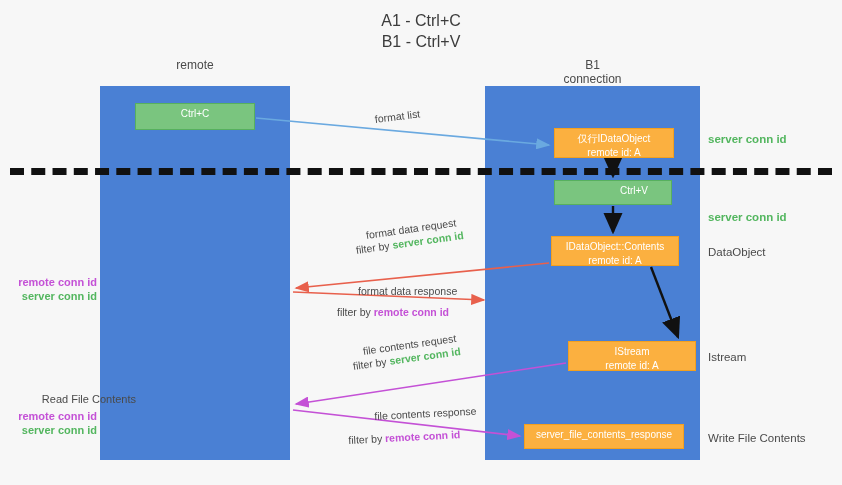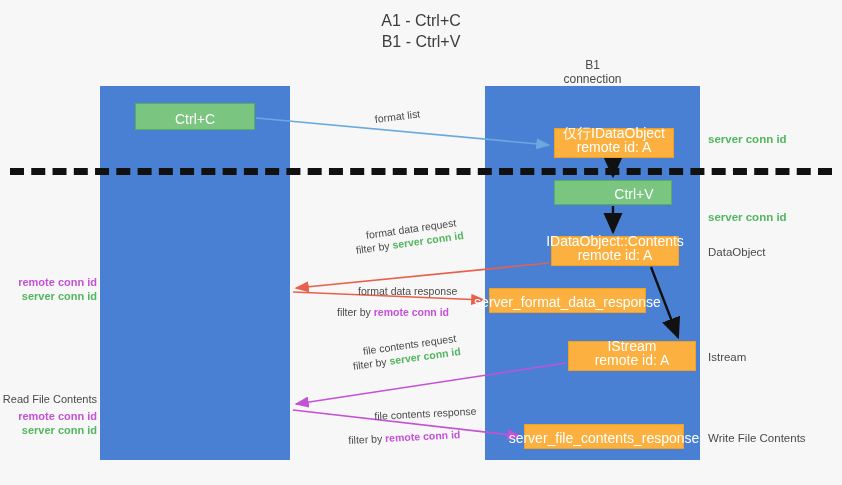--- a/index.html
+++ b/index.html
@@ -31,22 +31,22 @@
 
   
   .divider{
     position:absolute;left:10px;top:168px;width:822px;height:0;
     border-top:7px dashed #111;
   }
 
   
   .node{
     position:absolute;box-sizing:border-box;
-    display:flex;flex-direction:column;align-items:center;justify-content:flex-end;
-    color:#ffffff;font-size:14px;line-height:14px;text-align:center;
+    display:flex;flex-direction:column;align-items:center;justify-content:flex-start;
+    color:#ffffff;font-size:10px;line-height:14px;text-align:center;
     padding:3px 6px;
   }
   .node.green{background:#7ac57f;border:1px solid #57b05e;}
   .node.orange{background:#fbb040;border:1px solid #f3a01f;}
   .node .ln{display:block;white-space:nowrap;}
 
   #n-ctrlc{left:135px;top:103px;width:120px;height:27px;}
   #n-idataobject{left:554px;top:128px;width:120px;height:30px;}
   #n-ctrlv{left:554px;top:180px;width:118px;height:25px;padding-left:48px;}
   #n-getdata{left:551px;top:236px;width:128px;height:30px;}
@@ -64,21 +64,21 @@
 
   #rn-serverconn1{left:708px;top:132px;}
   #rn-serverconn2{left:708px;top:210px;}
   #rn-dataobject{left:708px;top:245px;}
   #rn-istream{left:708px;top:350px;}
   #rn-writefile{left:708px;top:431px;}
 
   
   .left-note{position:absolute;font-size:11px;line-height:14px;text-align:right;white-space:nowrap;}
   #ln-grp1{left:0;top:275px;width:97px;}
-  #ln-read{left:0;top:392px;width:97px;}
+  #ln-read{left:0;top:392px;width:97px;padding-left:39px;}
   #ln-grp2{left:0;top:409px;width:97px;}
 
   
   svg.wires{position:absolute;left:0;top:0;width:842px;height:485px;overflow:visible;}
 
   
   .edge-label{position:absolute;font-size:10.5px;line-height:14px;white-space:nowrap;color:#4a4a4a;}
   .edge-label .em-green{color:#53b65f;font-weight:bold;}
   .edge-label .em-magenta{color:#c451d6;font-weight:bold;}
 
@@ -96,20 +96,21 @@
 <body>
 
 <div id="stage">
 
   <div class="title">
     <div>A1 - Ctrl+C</div>
     <div>B1 - Ctrl+V</div>
   </div>
 
   <div class="lane-head" style="left:100px;top:58px;width:190px;">
+    <span class="l2">remote</span>
   </div>
   <div class="lane-head" style="left:485px;top:58px;width:215px;">
     <span class="l1">B1</span>
     <span class="l2">connection</span>
   </div>
 
   <div class="lane" id="lane-a"></div>
   <div class="lane" id="lane-b"></div>
 
   <svg class="wires">
@@ -157,23 +158,20 @@
   <div class="node green" id="n-ctrlv">
     <span class="ln">Ctrl+V</span>
   </div>
 
   <div class="node orange" id="n-getdata">
     <span class="ln">IDataObject::Contents</span>
     <span class="ln">remote id: A</span>
   </div>
 
 
-  <div class="node orange" id="n-sfdresp">
-    <span class="ln">server_format_data_response</span>
-  </div>
 
   <div class="node orange" id="n-istream">
     <span class="ln">IStream</span>
     <span class="ln">remote id: A</span>
   </div>
 
 
   <div class="node orange" id="n-sfcresp">
     <span class="ln">server_file_contents_response</span>
   </div>

